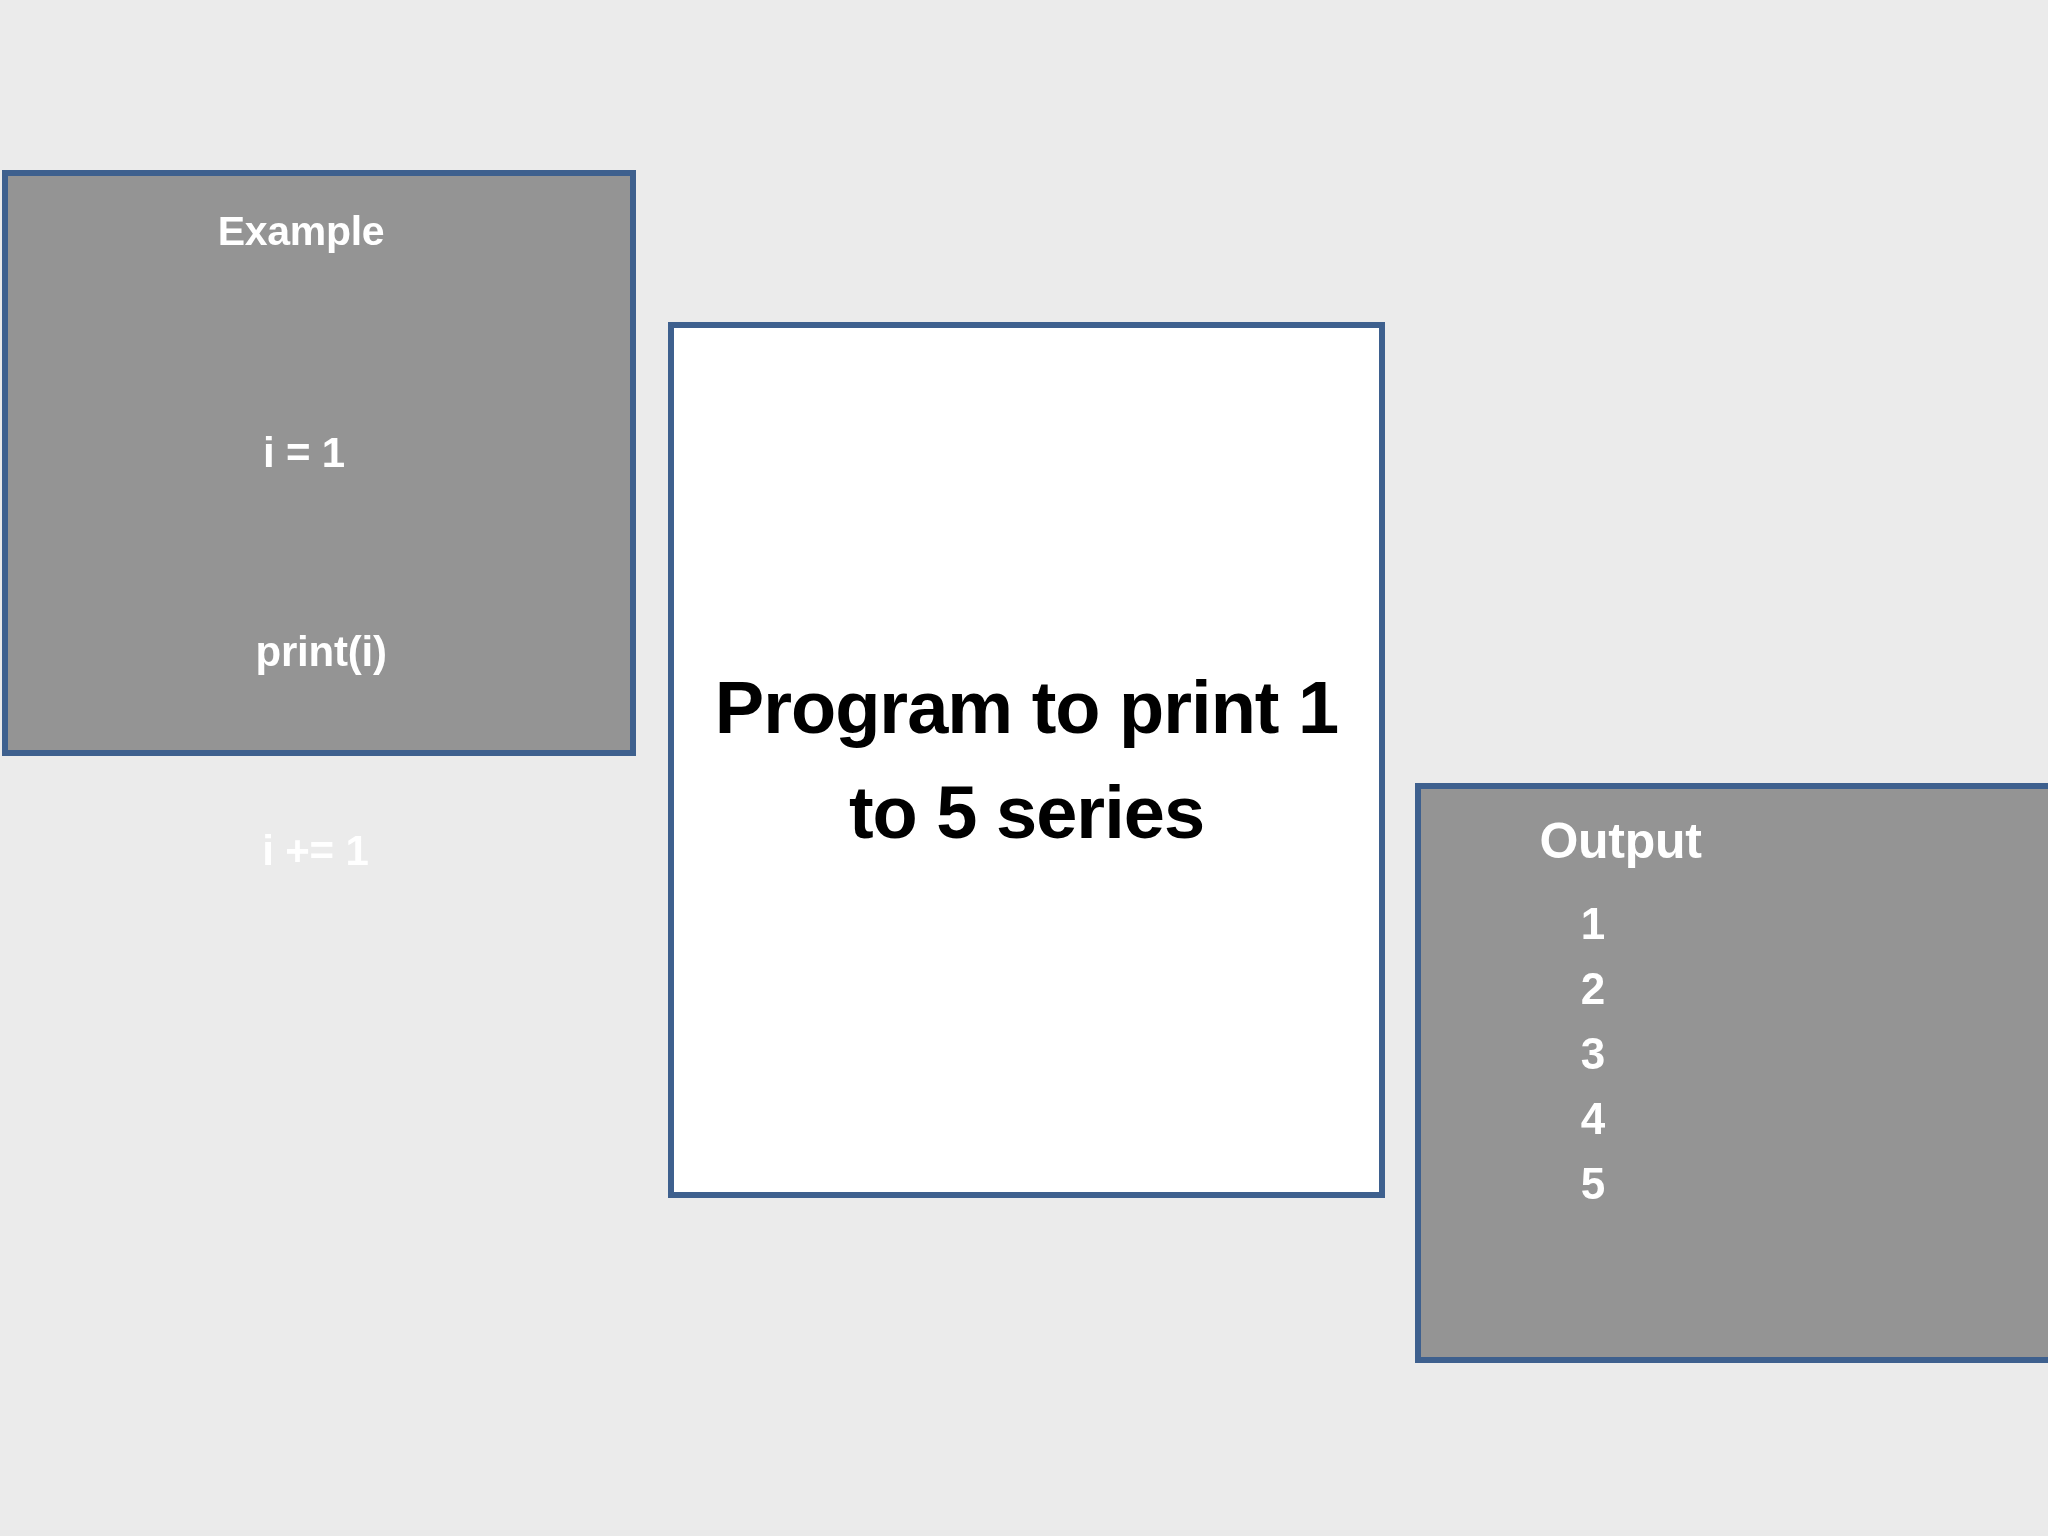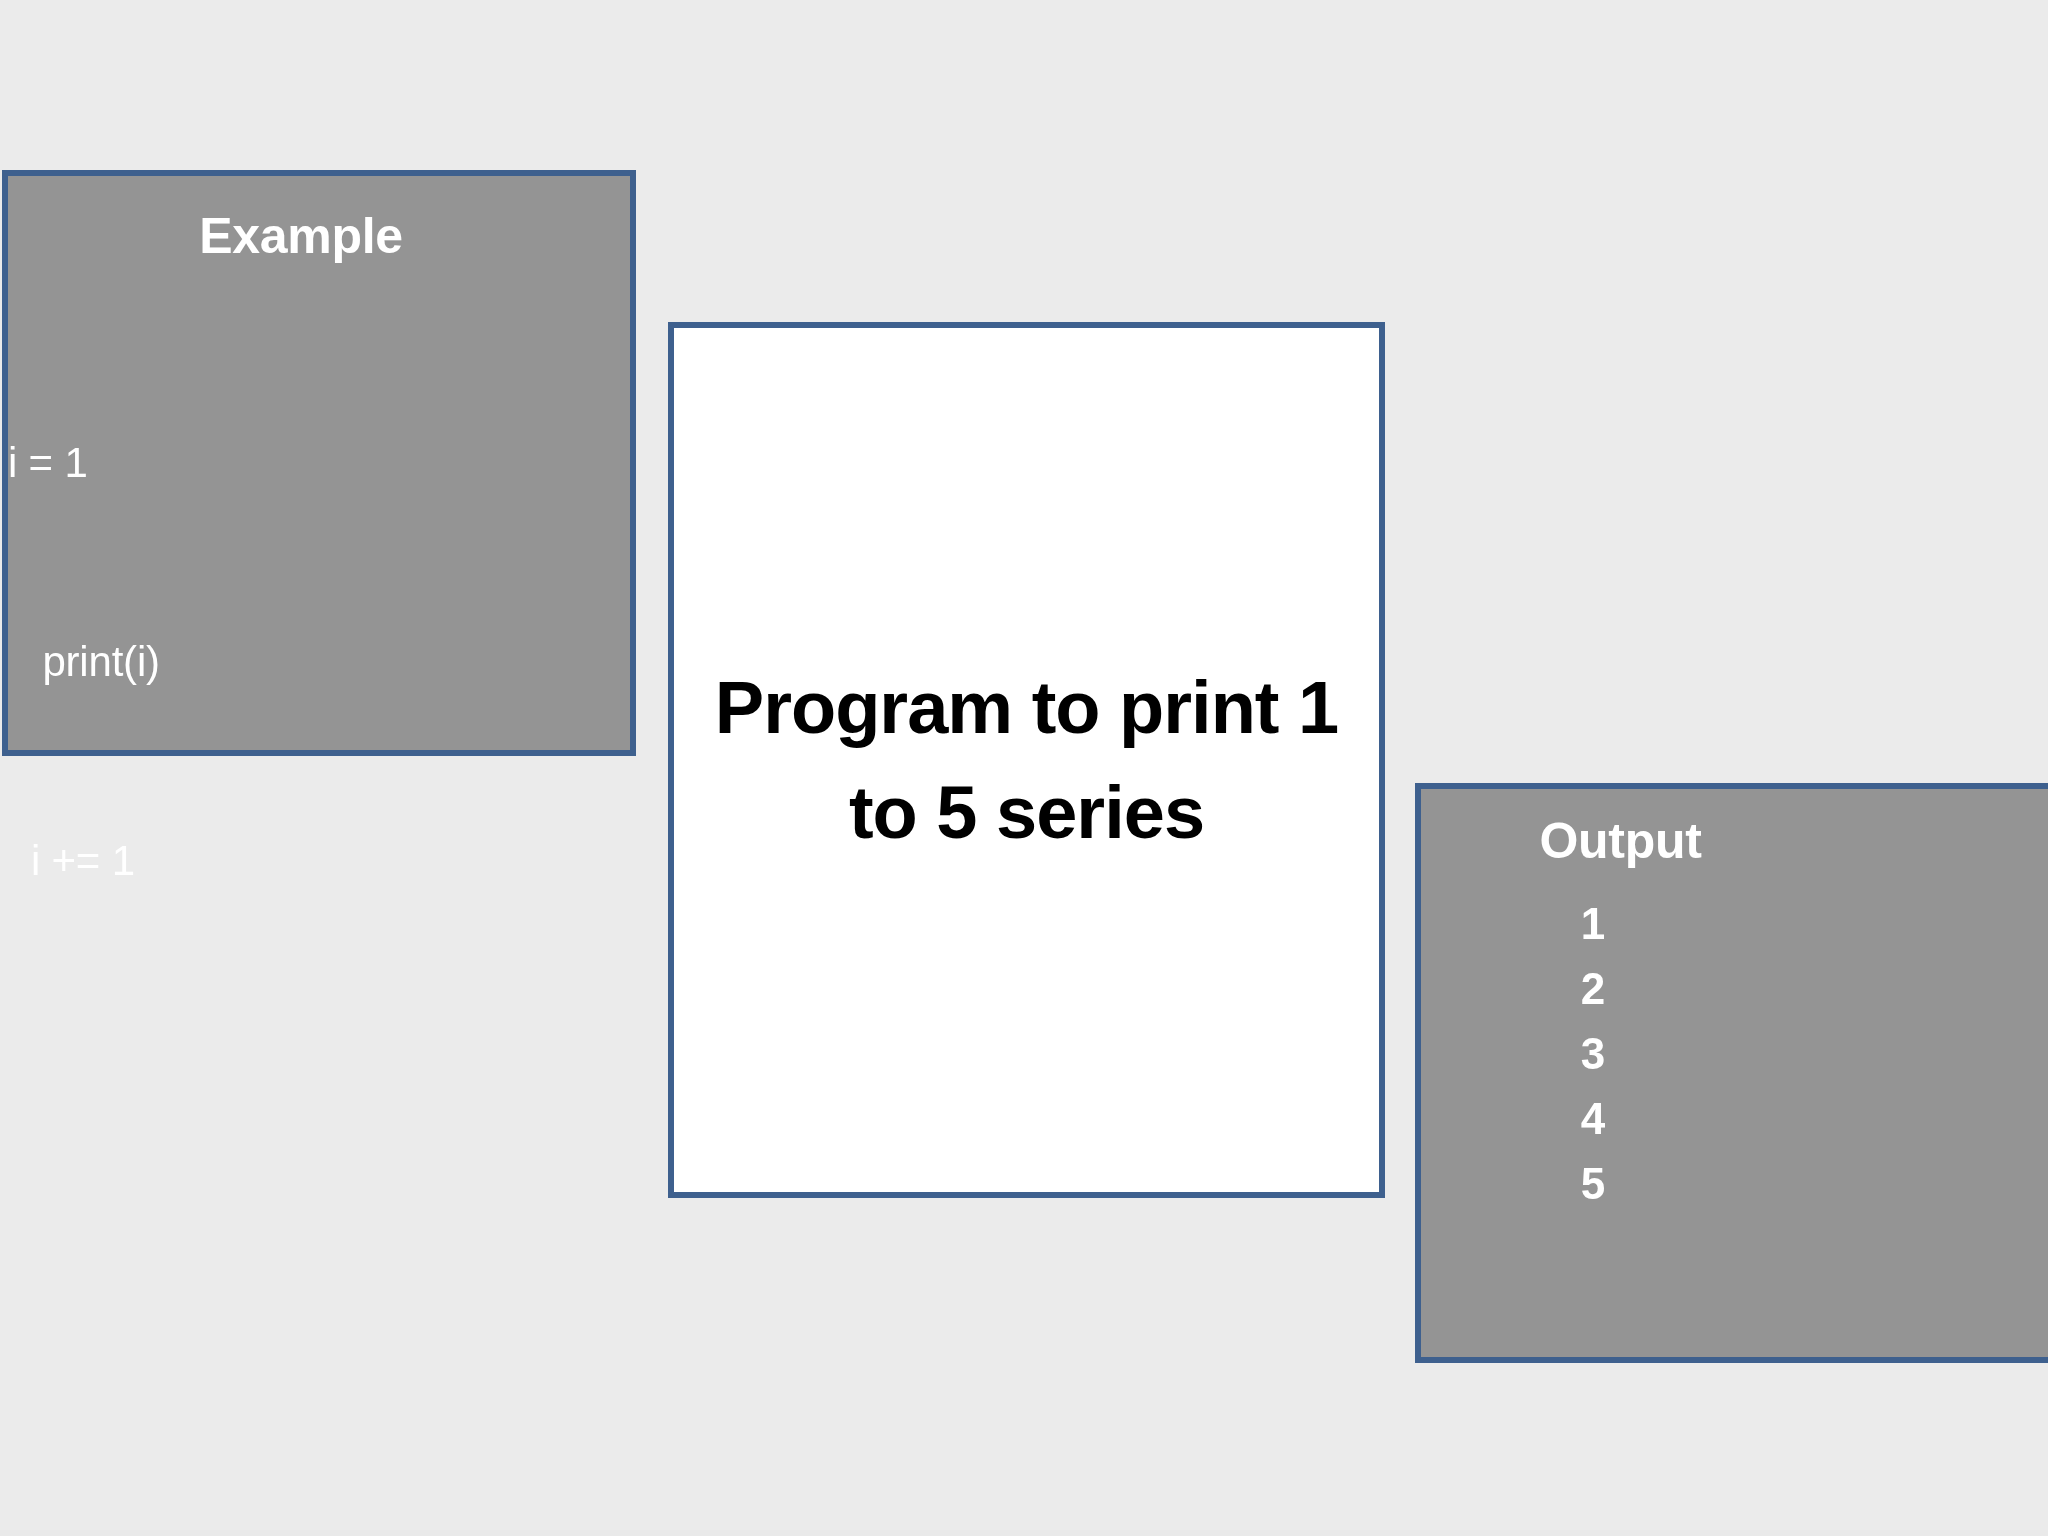--- a/index.html
+++ b/index.html
@@ -40,36 +40,36 @@
   
   #example-card {
     left: 2px;
     top: 170px;
     width: 634px;
     height: 586px;
     padding-top: 32px;
   }
   #example-card .card-title {
     color: #ffffff;
-    font-size: 50px;
+    font-size: 41px;
     font-weight: bold;
     line-height: 1.15;
     letter-spacing: -0.3px;
     text-align: center;
     width: 100%;
     padding-right: 36px;
     box-sizing: border-box;
   }
   .code-block {
     margin-top: 32px;
     width: 100%;
-    text-align: left;
+    text-align: center;
     color: #ffffff;
     font-size: 42px;
-    font-weight: normal;
+    font-weight: bold;
     line-height: 1.58;
     letter-spacing: -0.2px;
     white-space: pre;
     padding-right: 30px;
     box-sizing: border-box;
   }
   .code-line { display: block; }
 
   
   #program-card {

